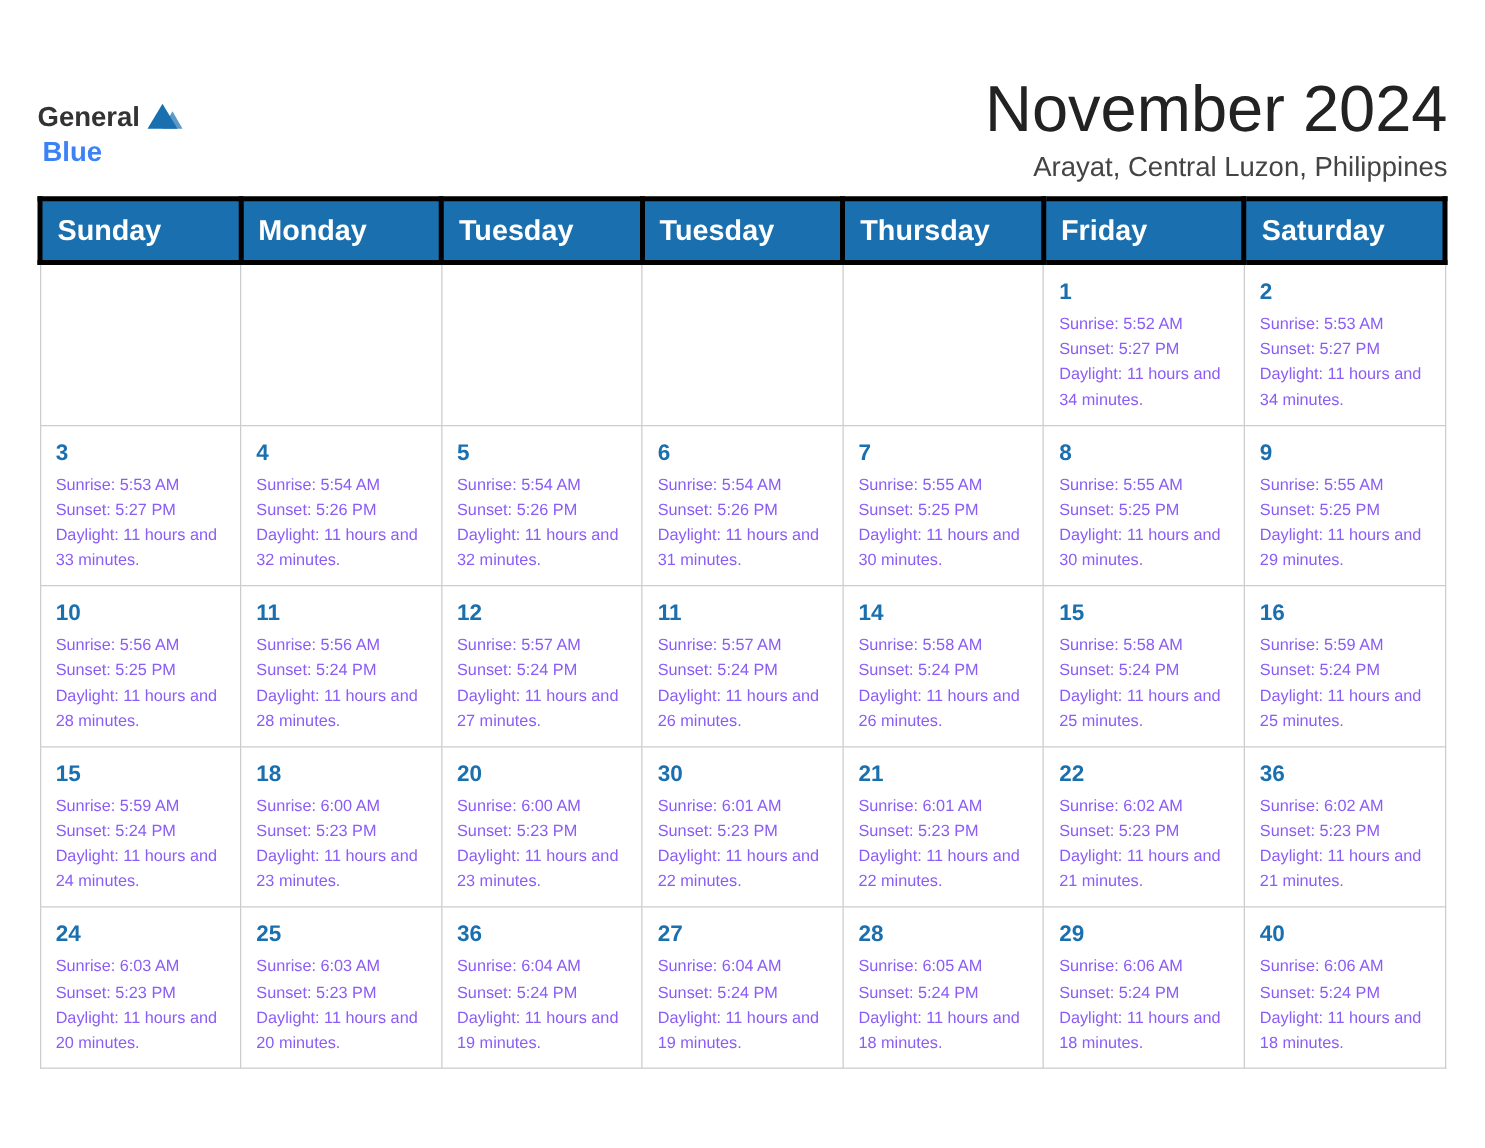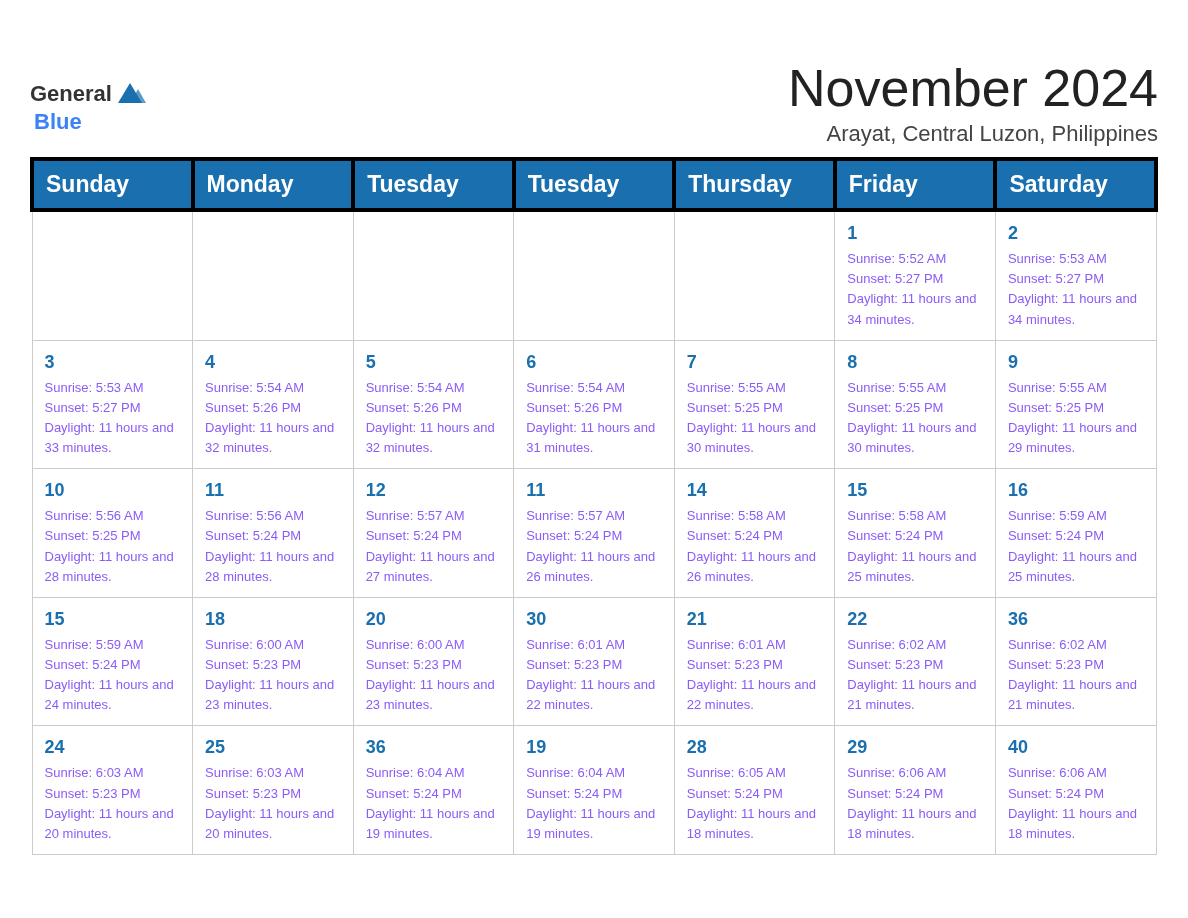--- a/index.html
+++ b/index.html
@@ -166,19 +166,19 @@
         <td><span class="day-number">20</span><span class="day-info">Sunrise: 6:00 AM<br>Sunset: 5:23 PM<br>Daylight: 11 hours and 23 minutes.</span></td>
         <td><span class="day-number">30</span><span class="day-info">Sunrise: 6:01 AM<br>Sunset: 5:23 PM<br>Daylight: 11 hours and 22 minutes.</span></td>
         <td><span class="day-number">21</span><span class="day-info">Sunrise: 6:01 AM<br>Sunset: 5:23 PM<br>Daylight: 11 hours and 22 minutes.</span></td>
         <td><span class="day-number">22</span><span class="day-info">Sunrise: 6:02 AM<br>Sunset: 5:23 PM<br>Daylight: 11 hours and 21 minutes.</span></td>
         <td><span class="day-number">36</span><span class="day-info">Sunrise: 6:02 AM<br>Sunset: 5:23 PM<br>Daylight: 11 hours and 21 minutes.</span></td>
       </tr>
       <tr>
         <td><span class="day-number">24</span><span class="day-info">Sunrise: 6:03 AM<br>Sunset: 5:23 PM<br>Daylight: 11 hours and 20 minutes.</span></td>
         <td><span class="day-number">25</span><span class="day-info">Sunrise: 6:03 AM<br>Sunset: 5:23 PM<br>Daylight: 11 hours and 20 minutes.</span></td>
         <td><span class="day-number">36</span><span class="day-info">Sunrise: 6:04 AM<br>Sunset: 5:24 PM<br>Daylight: 11 hours and 19 minutes.</span></td>
-        <td><span class="day-number">19</span><span class="day-info">Sunrise: 6:04 AM<br>Sunset: 5:24 PM<br>Daylight: 11 hours and 19 minutes.</span></td>
+        <td><span class="day-number">27</span><span class="day-info">Sunrise: 6:04 AM<br>Sunset: 5:24 PM<br>Daylight: 11 hours and 19 minutes.</span></td>
         <td><span class="day-number">28</span><span class="day-info">Sunrise: 6:05 AM<br>Sunset: 5:24 PM<br>Daylight: 11 hours and 18 minutes.</span></td>
         <td><span class="day-number">29</span><span class="day-info">Sunrise: 6:06 AM<br>Sunset: 5:24 PM<br>Daylight: 11 hours and 18 minutes.</span></td>
         <td><span class="day-number">40</span><span class="day-info">Sunrise: 6:06 AM<br>Sunset: 5:24 PM<br>Daylight: 11 hours and 18 minutes.</span></td>
       </tr>
     </tbody>
 </table>
 
 </body></html>

